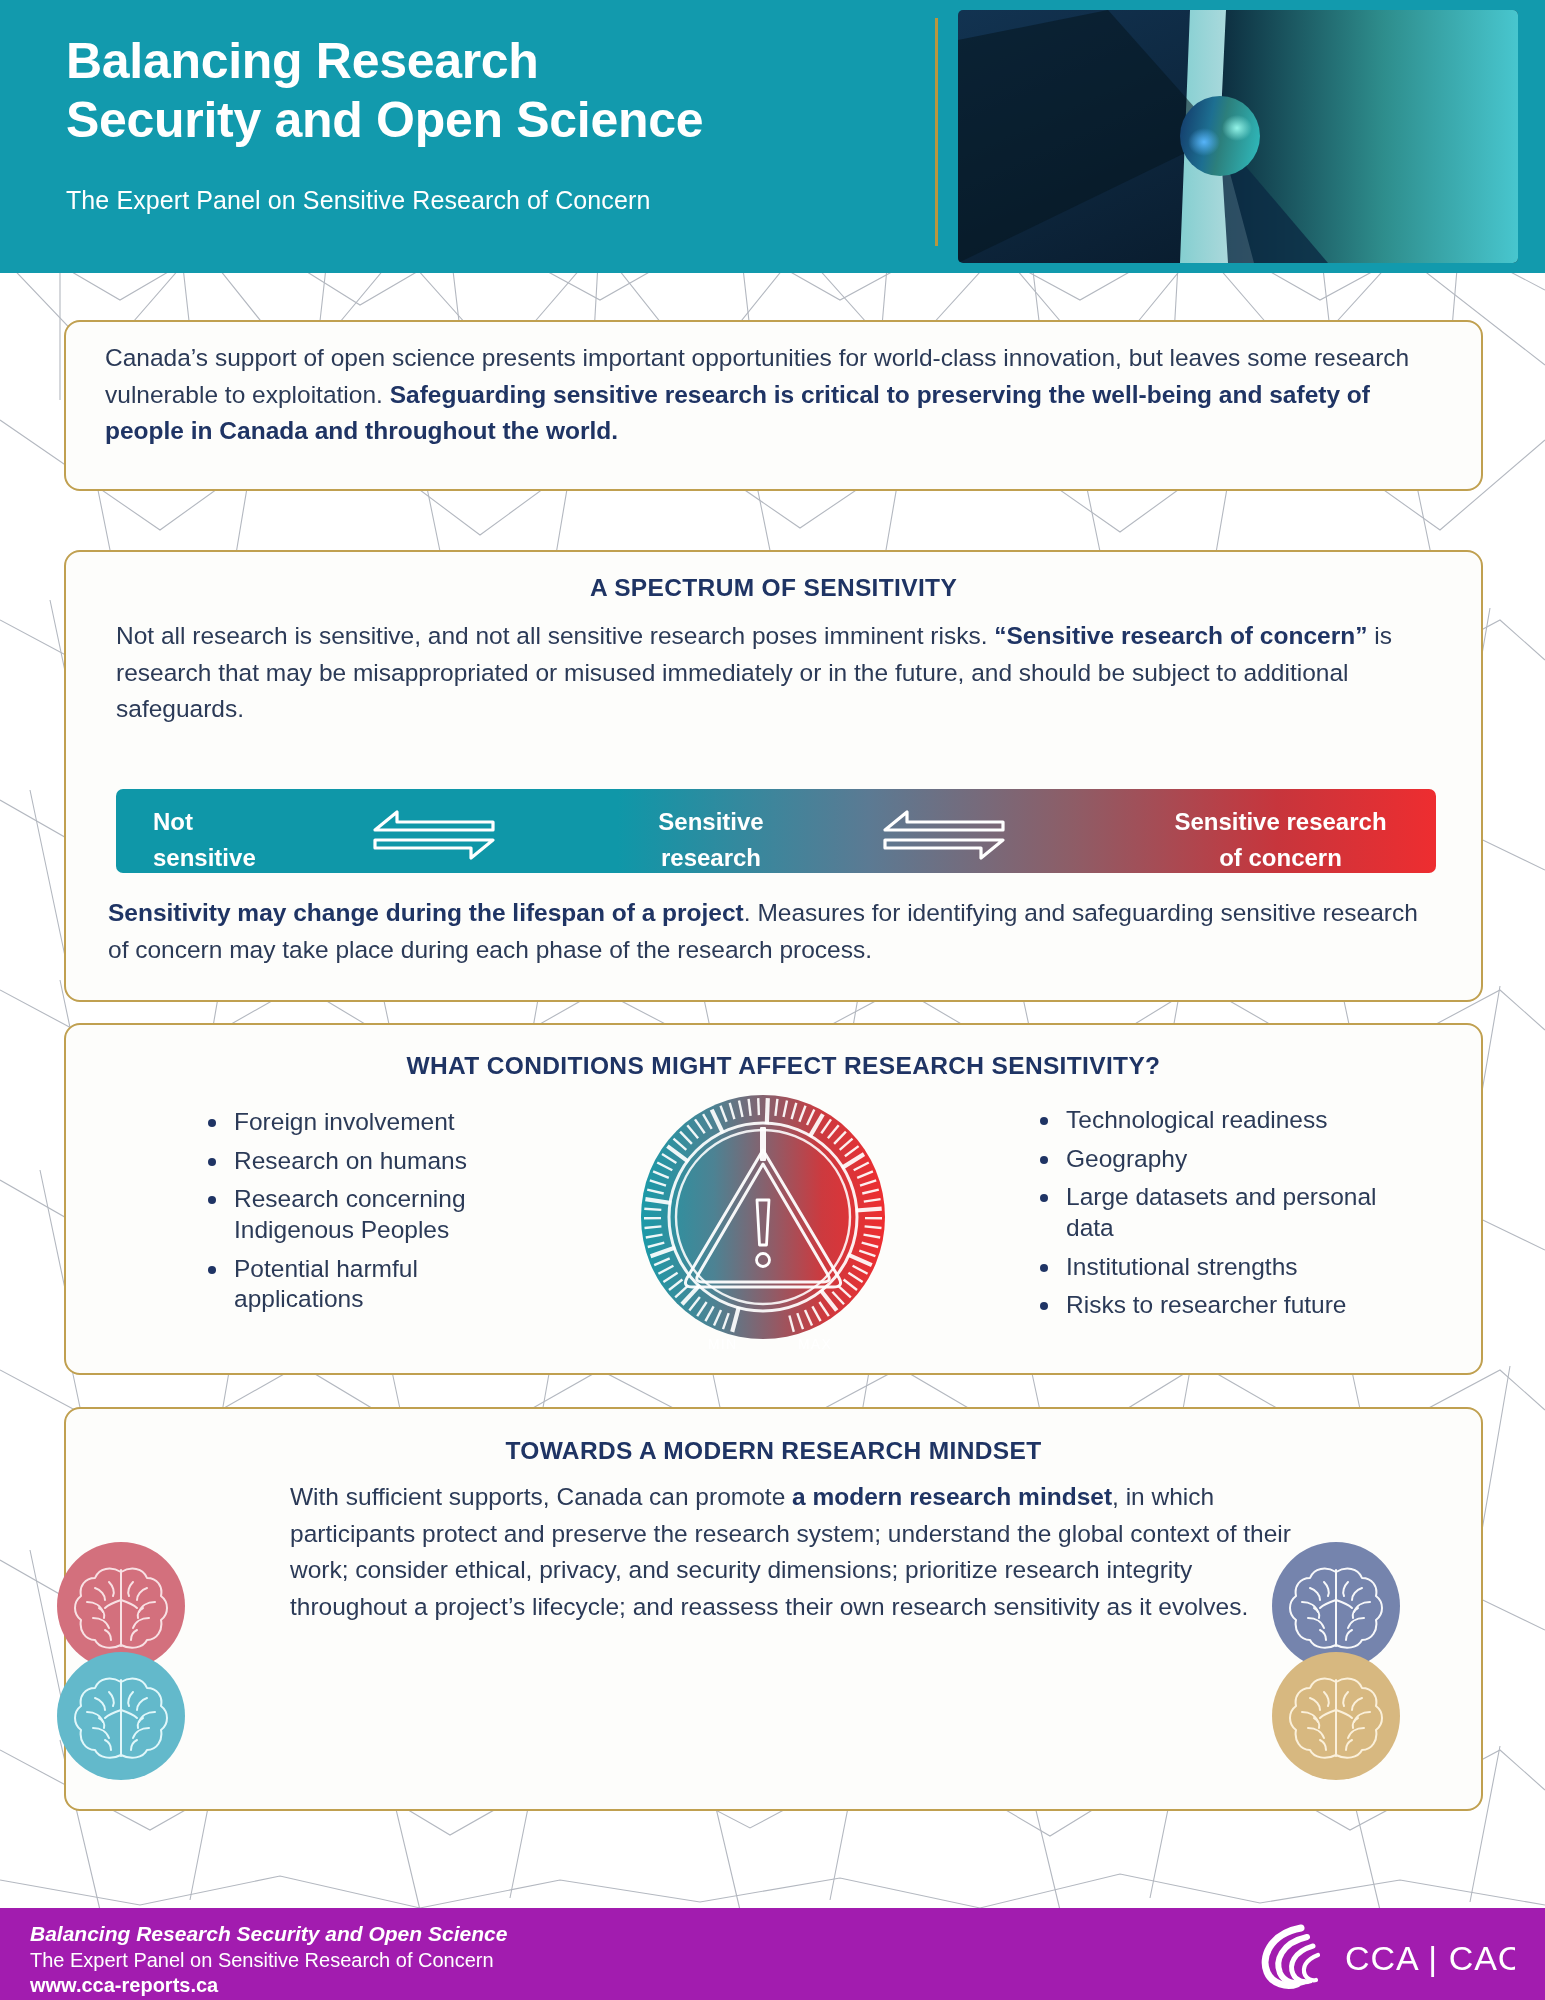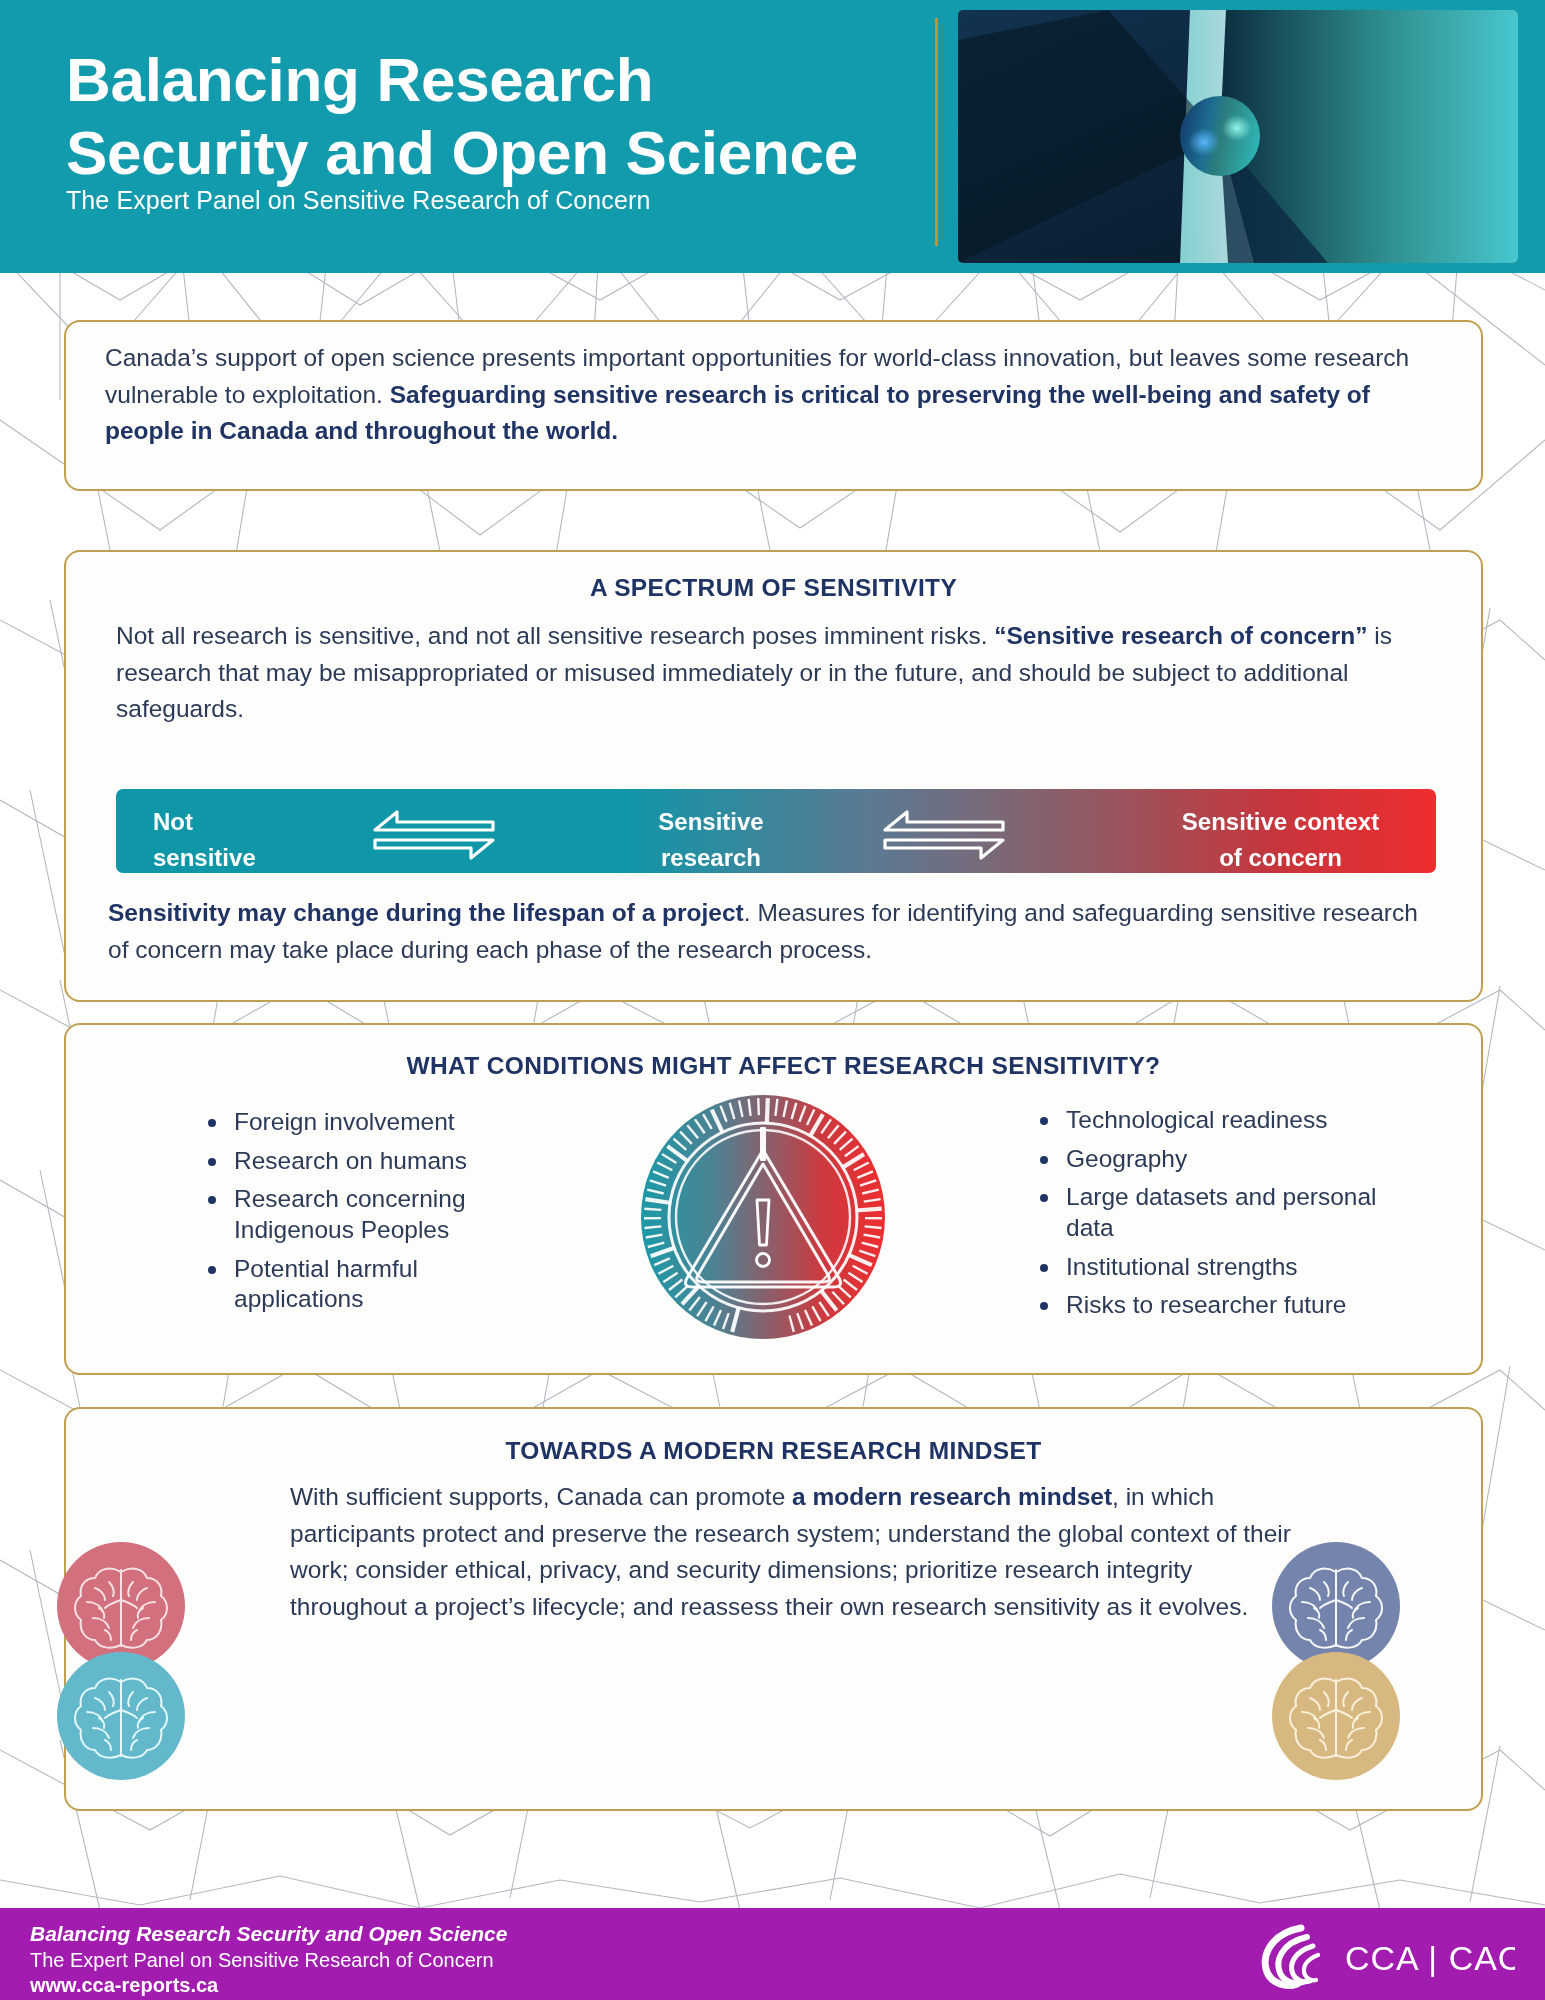--- a/index.html
+++ b/index.html
@@ -25,25 +25,24 @@
     left: 0; top: 0;
     width: 1545px; height: 273px;
     background: #129aad;
     z-index: 5;
   }
   #header-title {
     position: absolute;
     left: 66px; top: 32px;
     width: 850px;
     color: #ffffff;
-    font-size: 62px;
+    font-size: 50px;
     font-weight: bold;
     line-height: 1.18;
     letter-spacing: -0.3px;
-    margin-top: 11px;
   }
   #header-subtitle {
     position: absolute;
     left: 66px; top: 186px;
     color: #ffffff;
     font-size: 25px;
     font-weight: normal;
     letter-spacing: 0.1px;
   }
   #header-divider {
@@ -289,21 +288,21 @@
   <div id="spectrum-bar">
     <div class="spec-label" id="spec-label-1">
       <div>Not</div>
       <div>sensitive</div>
     </div>
     <div class="spec-label" id="spec-label-2">
       <div>Sensitive</div>
       <div>research</div>
     </div>
     <div class="spec-label" id="spec-label-3">
-      <div>Sensitive context</div>
+      <div>Sensitive research</div>
       <div>of concern</div>
     </div>
 
     <svg class="spec-arrow" id="spec-arrow-1" width="126" height="56" viewBox="0 0 126 56">
       <path d="M4 30 L26 12 L26 22 L122 22 L122 30 Z" fill="none" stroke="#fff" stroke-width="3.2" stroke-linejoin="round" transform="translate(0,-5)"></path>
       <path d="M122 30 L100 48 L100 38 L4 38 L4 30 Z" fill="none" stroke="#fff" stroke-width="3.2" stroke-linejoin="round" transform="translate(0,5)"></path>
     </svg>
     <svg class="spec-arrow" id="spec-arrow-2" width="126" height="56" viewBox="0 0 126 56">
       <path d="M4 30 L26 12 L26 22 L122 22 L122 30 Z" fill="none" stroke="#fff" stroke-width="3.2" stroke-linejoin="round" transform="translate(0,-5)"></path>
       <path d="M122 30 L100 48 L100 38 L4 38 L4 30 Z" fill="none" stroke="#fff" stroke-width="3.2" stroke-linejoin="round" transform="translate(0,5)"></path>

